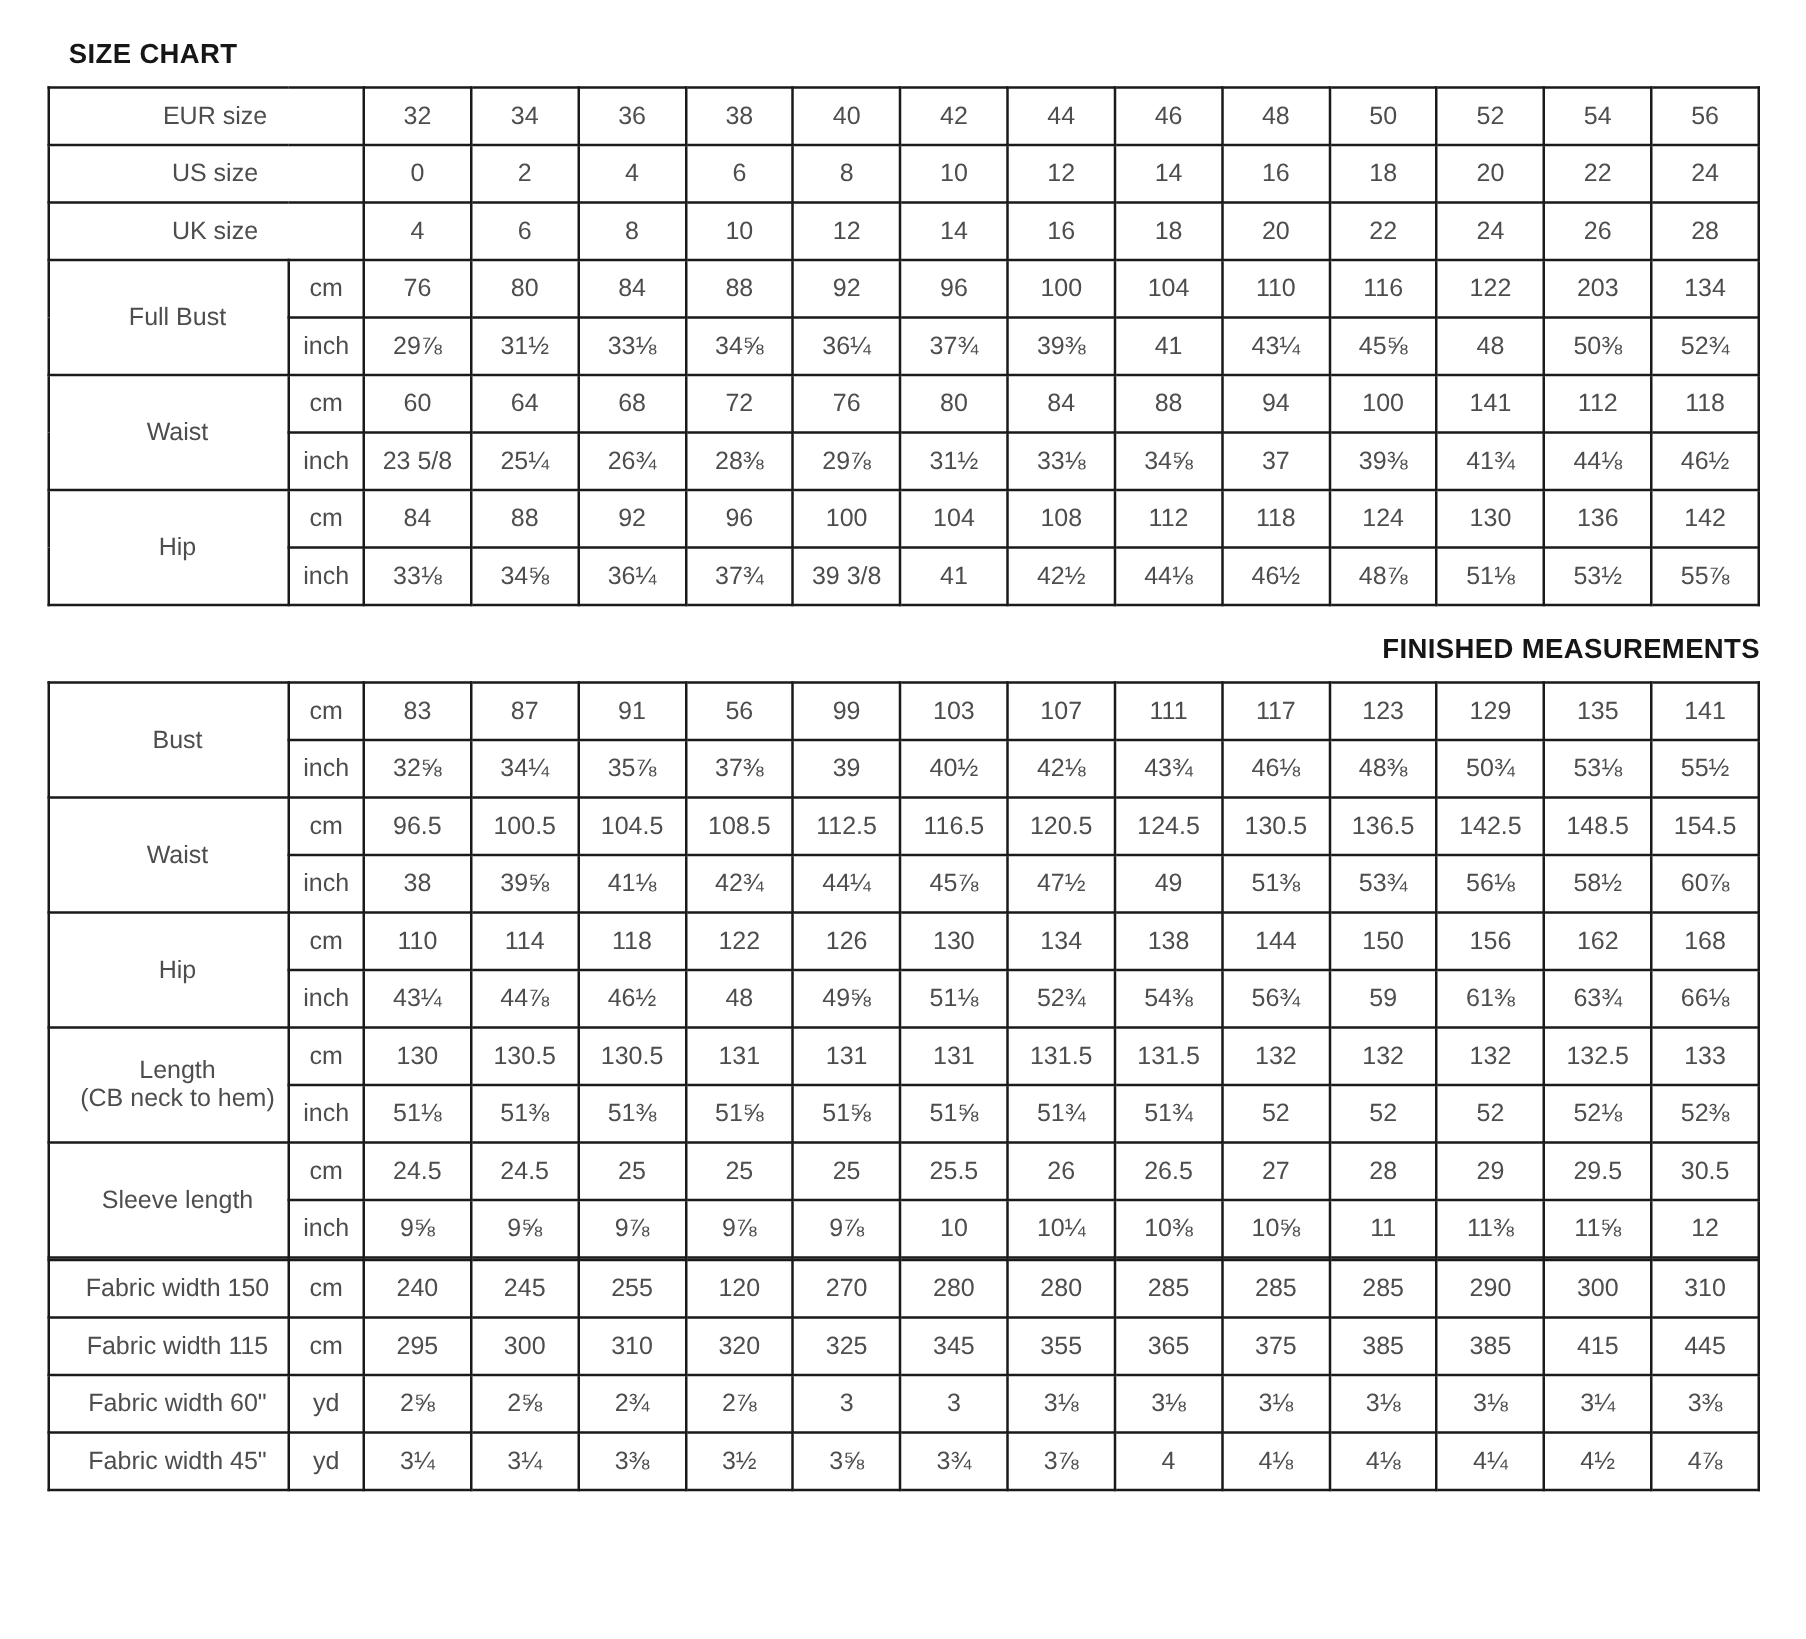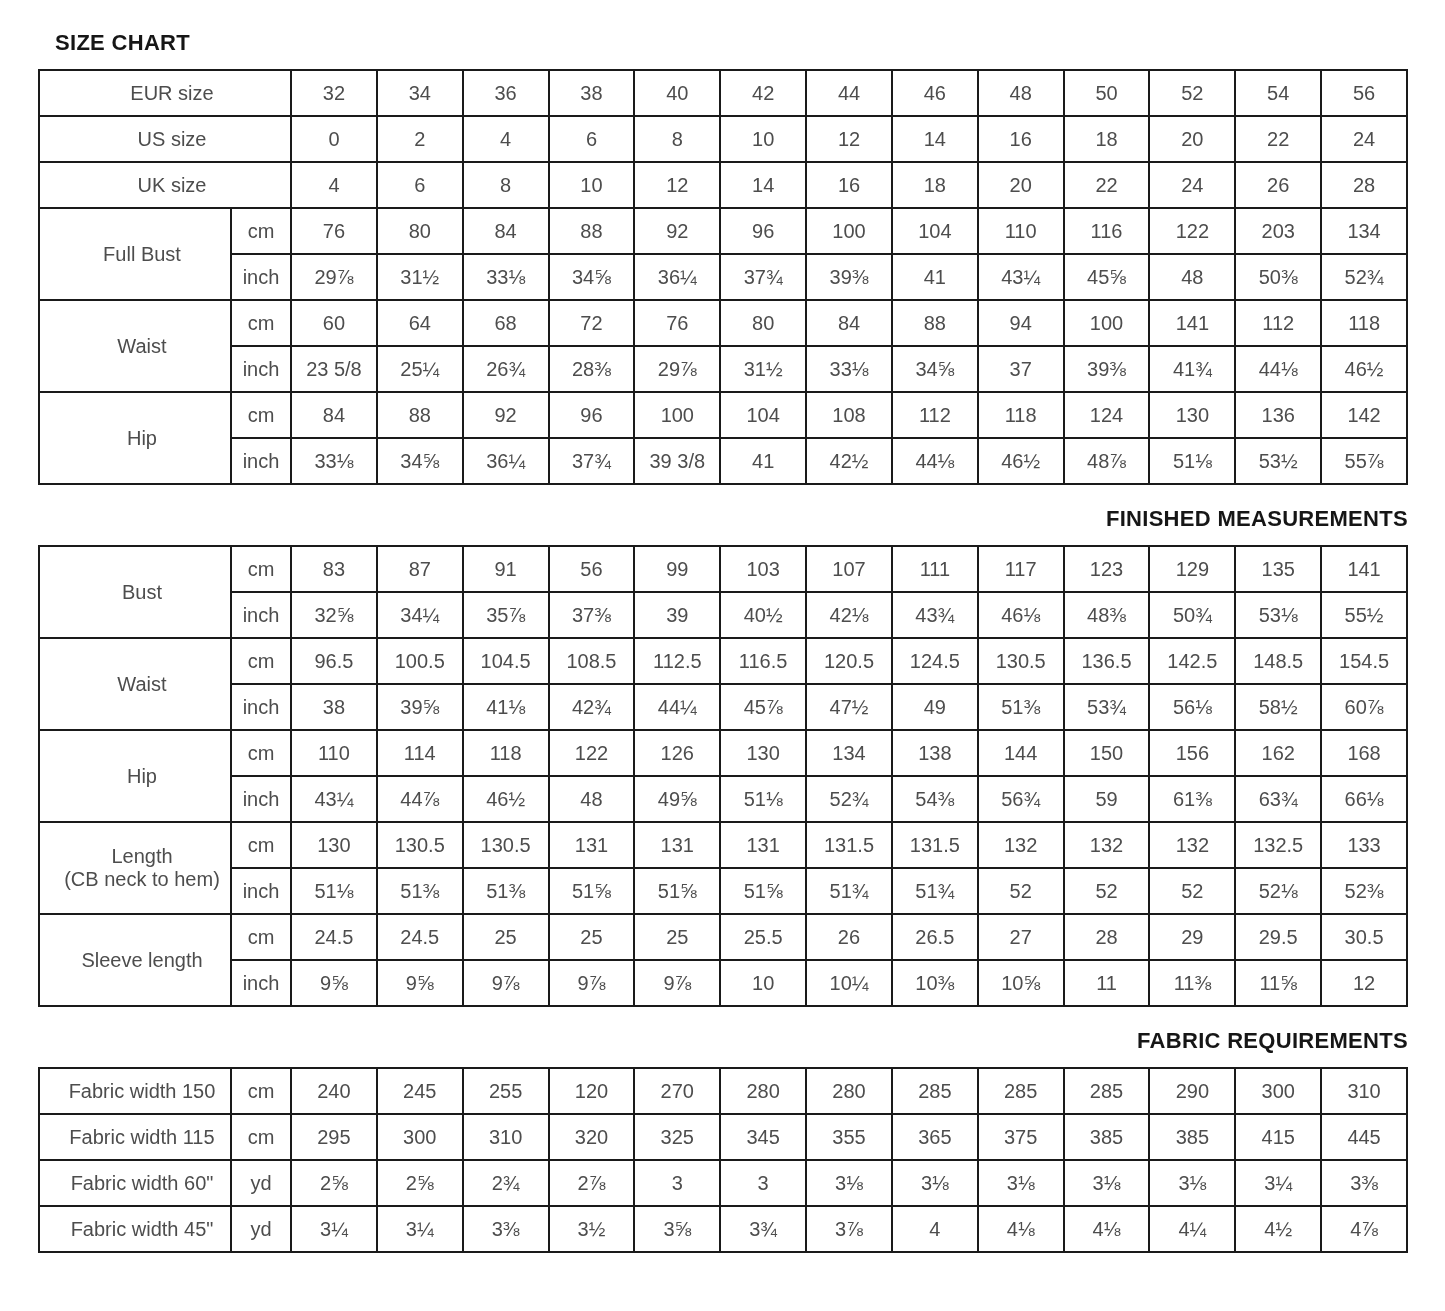--- a/index.html
+++ b/index.html
@@ -410,21 +410,20 @@
             <td class="val">11</td>
             <td class="val">11⅜</td>
             <td class="val">11⅝</td>
             <td class="val">12</td>
           </tr>
         </tbody>
     </table>
   </section>
 
   <section>
-    <h2 class="section-heading">FABRIC REQUIREMENTS</h2>
     <table class="chart">
       <colgroup>
         <col class="c-label">
           <col class="c-unit">
         <col>
           <col>
           <col>
           <col>
           <col>
           <col>

